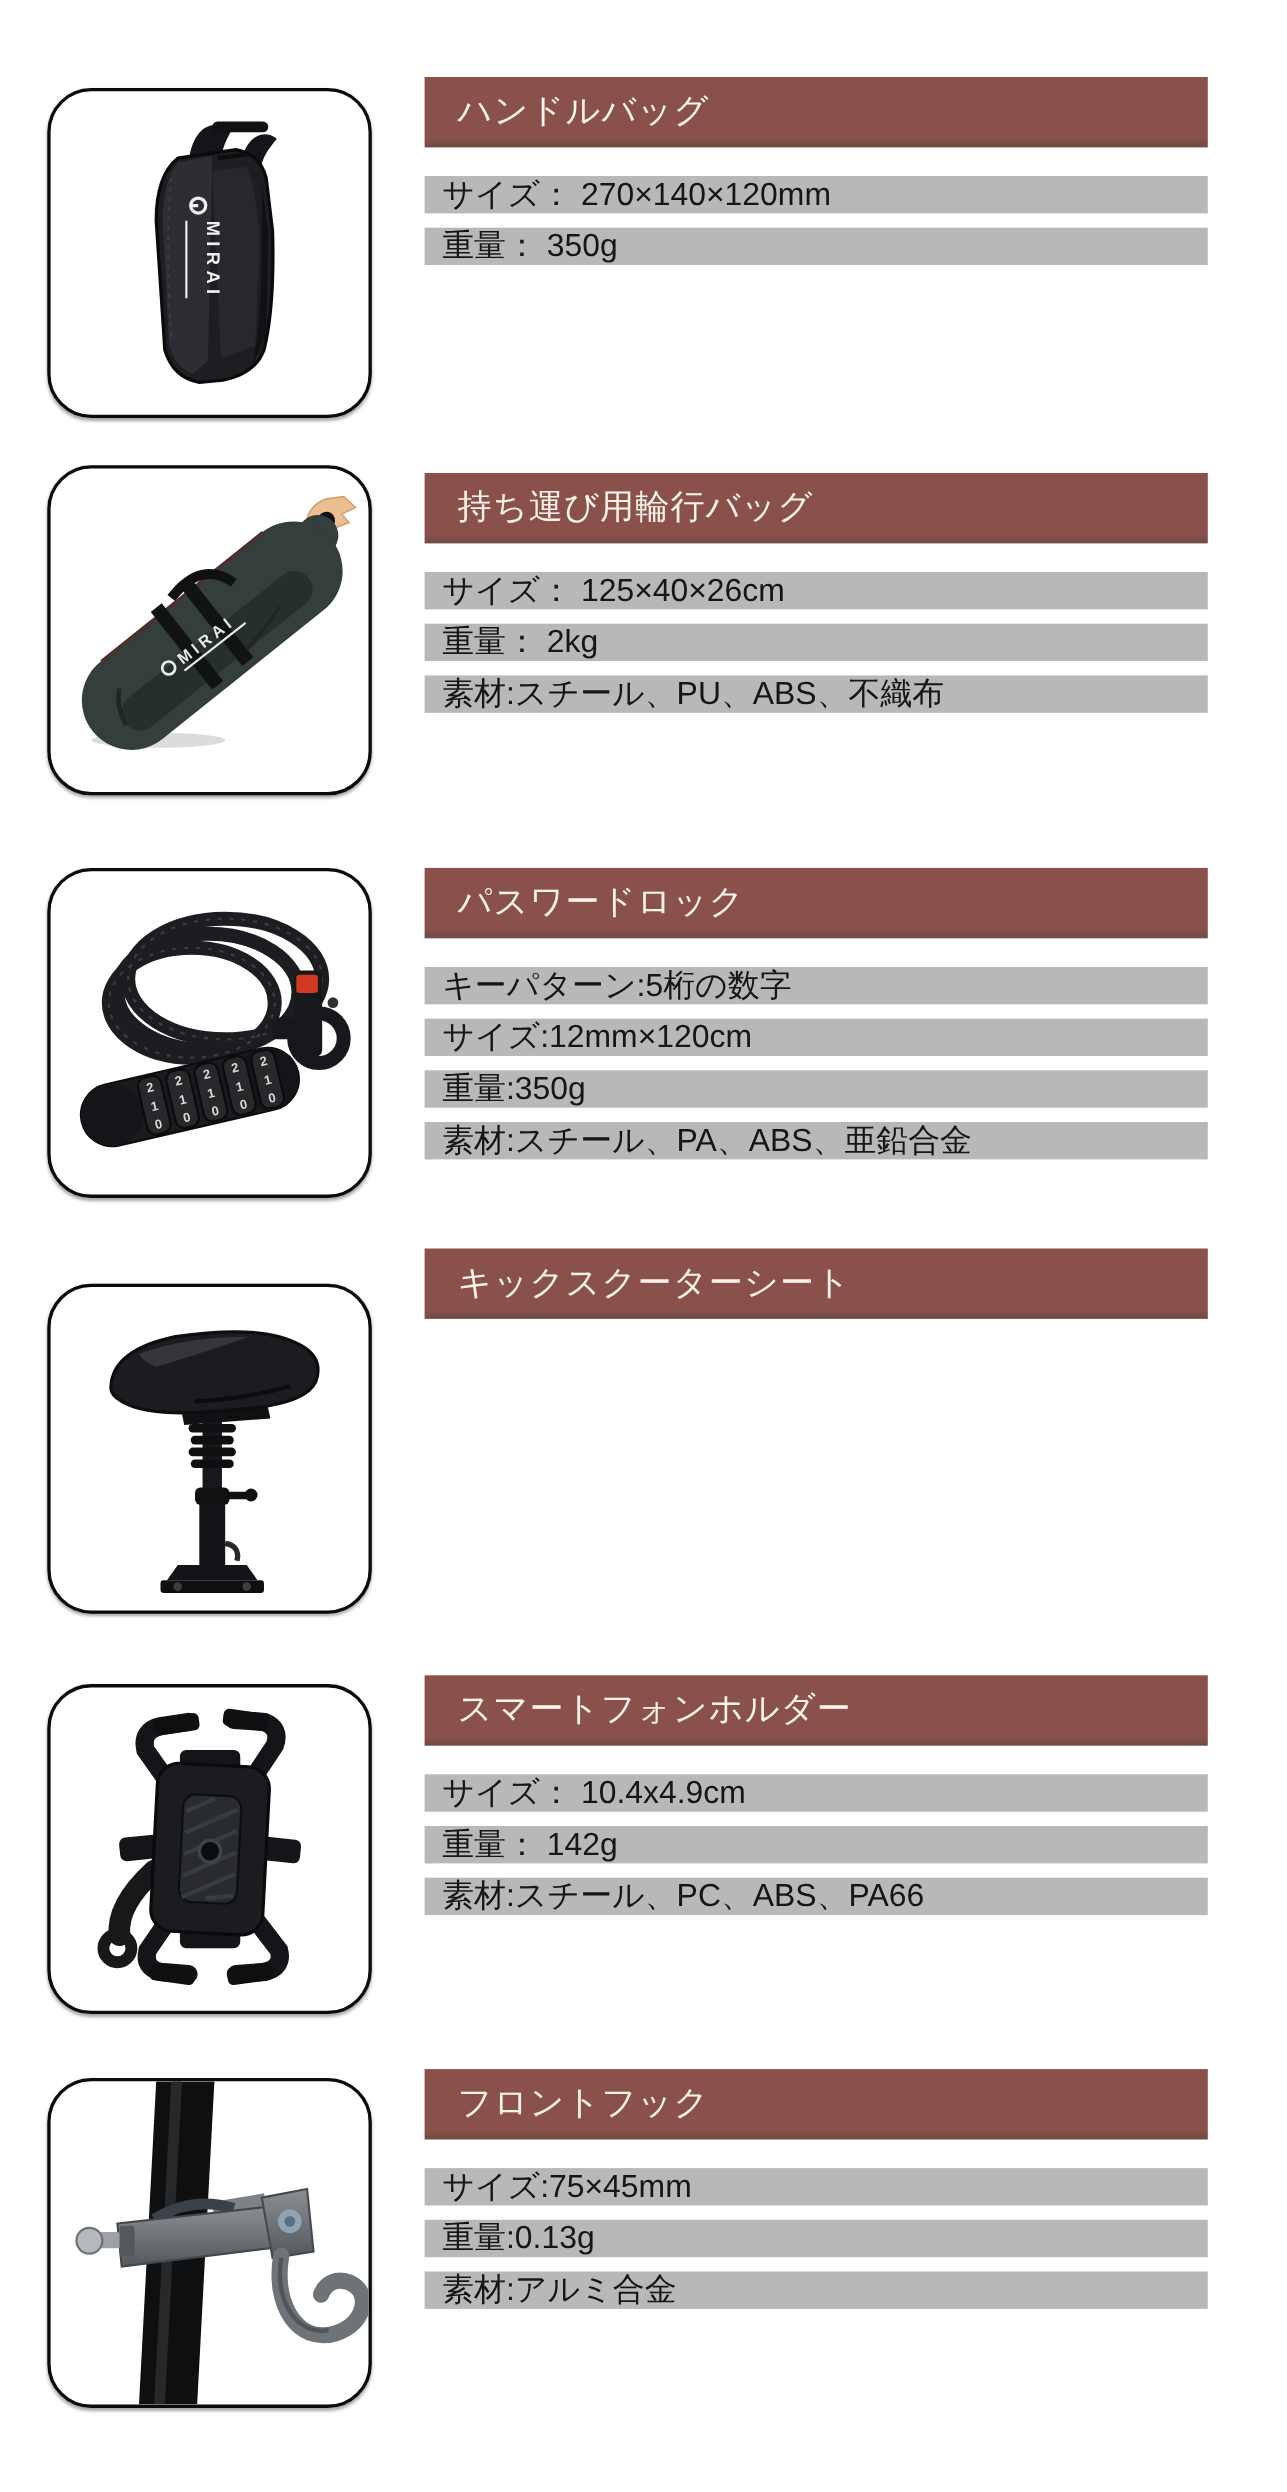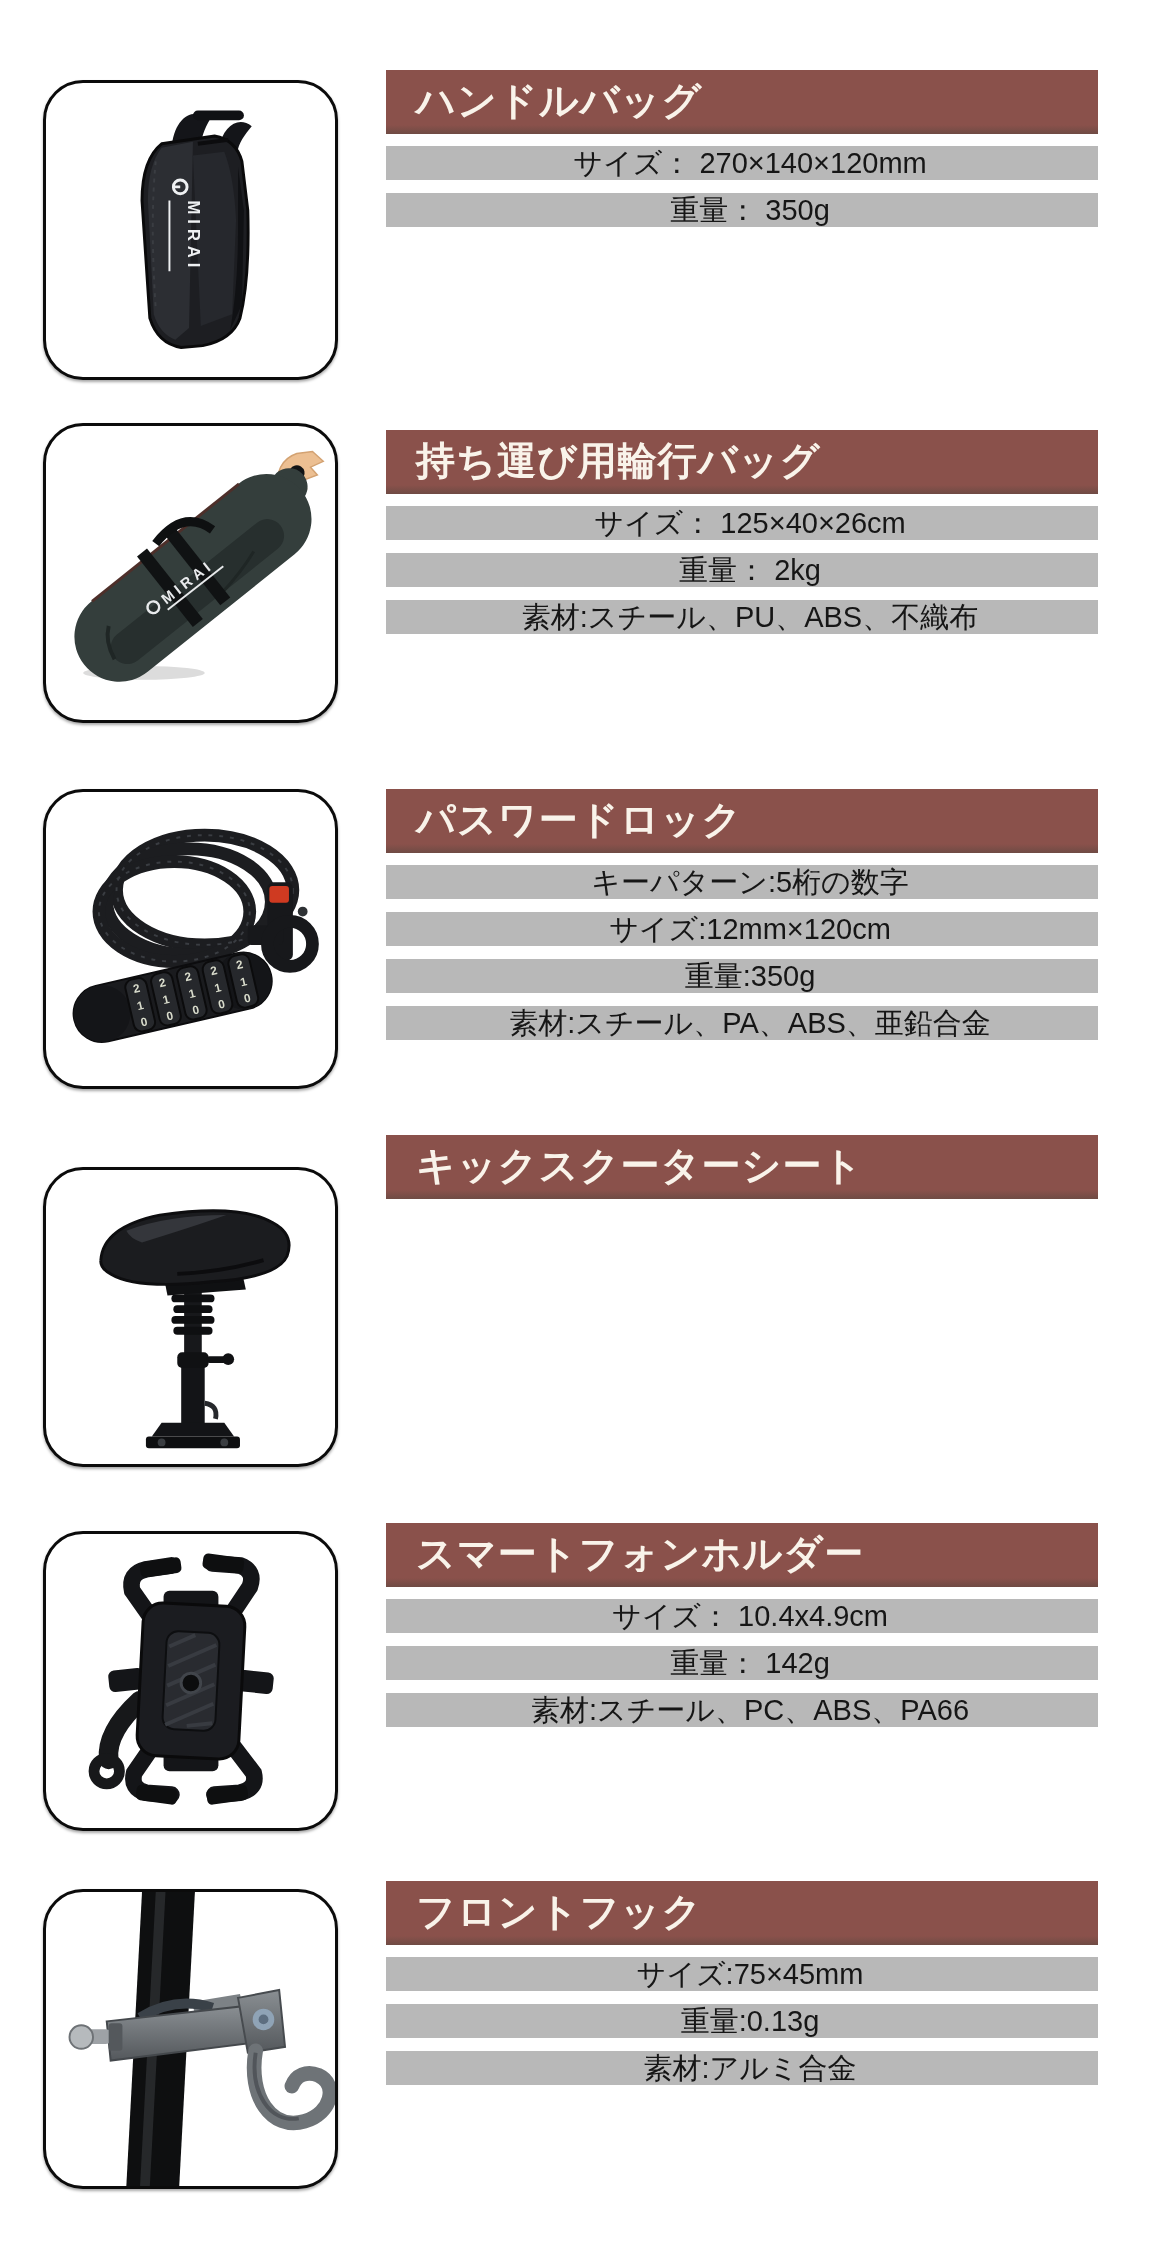--- a/index.html
+++ b/index.html
@@ -18,24 +18,24 @@
   .pbox{
     position:absolute;left:43px;width:295px;height:300px;box-sizing:border-box;
     border:3px solid var(--photo-border);border-radius:40px;background:#fff;
     overflow:hidden;box-shadow:0 2px 3px rgba(0,0,0,.35);
   }
   .pbox svg{display:block;width:100%;height:100%;}
   .content{position:absolute;left:386px;width:712px;}
   .tbar{
     width:712px;height:64px;box-sizing:border-box;padding-left:30px;
     background:linear-gradient(180deg,var(--title-bar-bg) 0%,var(--title-bar-bg) 86%,#6f4b44 100%);
-    color:var(--title-text);font-size:39px;font-weight:bold;line-height:62px;
+    color:var(--title-text);font-size:31px;font-weight:normal;line-height:62px;
     letter-spacing:1px;white-space:nowrap;overflow:hidden;
   }
-  .rows{margin-top:12px;text-align:center;}
+  .rows{margin-top:26px;}
   .row{
     width:712px;height:34px;box-sizing:border-box;margin-bottom:13px;padding-left:16px;
     background:var(--row-bg);color:var(--row-text);
     font-size:29px;line-height:34px;white-space:nowrap;overflow:hidden;
   }
 </style>
 </head>
 <body>
 
 <div class="canvas">

